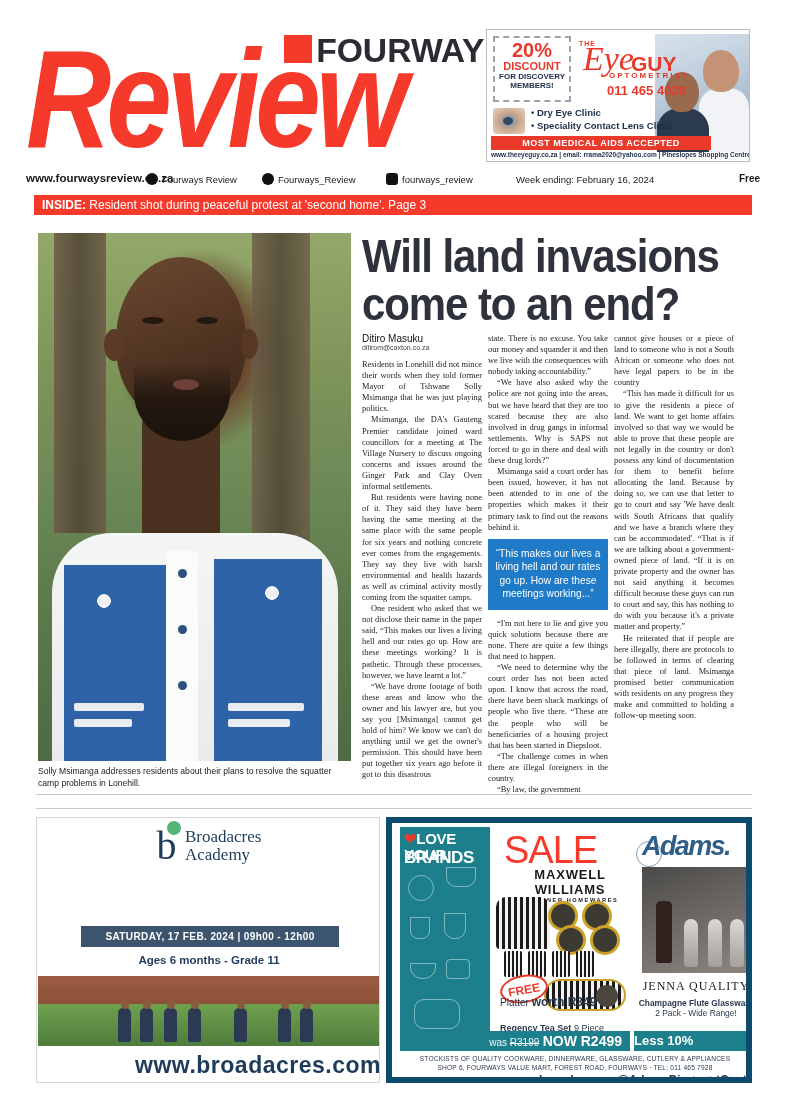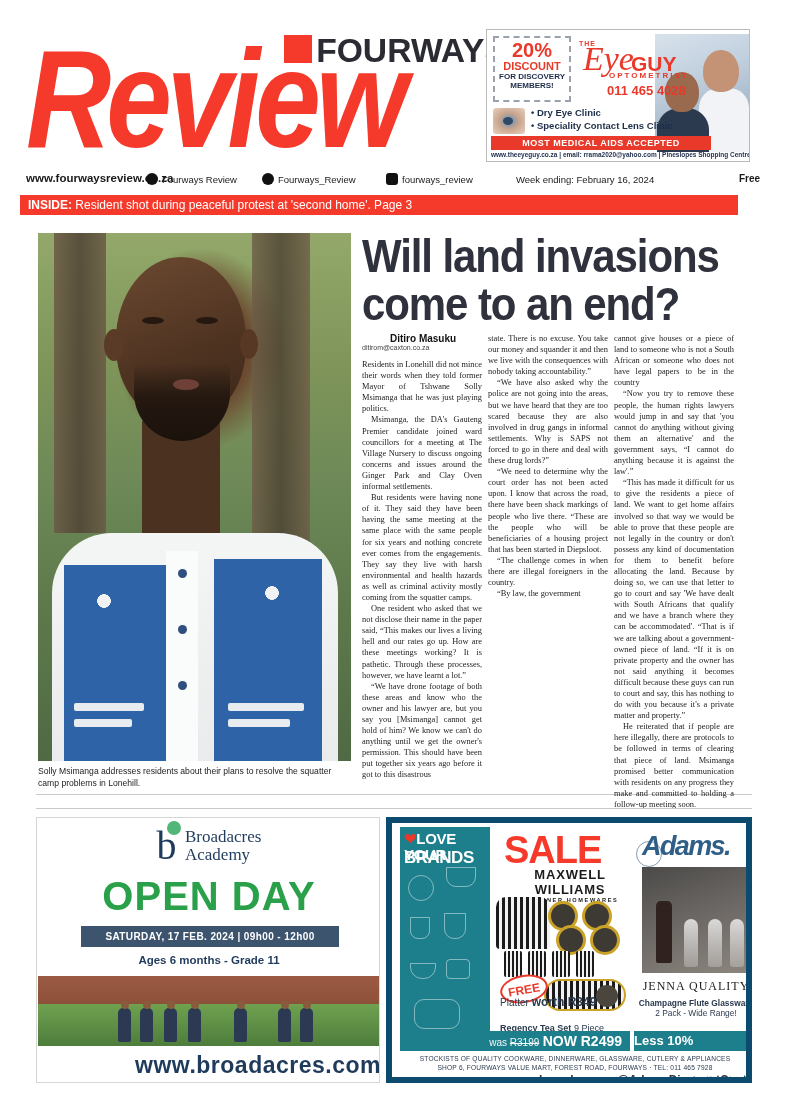--- a/index.html
+++ b/index.html
@@ -105,21 +105,21 @@
   .sb-url { position: absolute; left: 26px; top: 4px; font-size: 11.5px; font-weight: bold; color: #1a1a1a; }
   .sb-item { position: absolute; top: 5px; display: flex; align-items: center; gap: 4px; }
   .sb-item .ico { width: 12px; height: 12px; border-radius: 50%; background: #111; display: inline-block; position: relative; flex: none; }
   .sb-item .ico.ig { border-radius: 3px; }
   .sb-item .lbl { font-size: 9.5px; color: #1a1a1a; }
   .sb-date { position: absolute; left: 516px; top: 6px; font-size: 9.5px; color: #1a1a1a; }
   .sb-free { position: absolute; right: 26px; top: 5px; font-size: 10px; font-weight: bold; color: #1a1a1a; }
 
   
   .inside {
-    position: absolute; left: 20px; top: 195px; width: 718px; height: 20px;
+    position: absolute; left: 34px; top: 195px; width: 718px; height: 20px;
     background: #f5392a; color: #ffffff;
     font-size: 12px; line-height: 20px; padding-left: 8px; white-space: nowrap;
   }
   .inside b { font-weight: bold; }
 
   
   .photo {
     position: absolute; left: 38px; top: 233px; width: 313px; height: 528px;
     background:
       radial-gradient(ellipse 120px 140px at 52% 22%, #7a5438 0%, #6b4830 40%, rgba(107,72,48,0) 72%),
@@ -178,21 +178,21 @@
     color: #2f323c; letter-spacing: -1.1px;
     transform: scaleY(1.12); transform-origin: left top;
   }
 
   
   .cols { position: absolute; left: 362px; top: 333px; width: 392px; height: 468px; }
   .col { position: absolute; top: 0; width: 120px; }
   .col1 { left: 0; }
   .col2 { left: 126px; }
   .col3 { left: 252px; }
-  .byline-name { font-size: 10px; font-weight: bold; color: #111; font-family: "Liberation Sans", sans-serif; margin-left: 28px; }
+  .byline-name { font-size: 10px; font-weight: normal; color: #111; font-family: "Liberation Sans", sans-serif; }
   .byline-mail { font-size: 7px; color: #444; margin-bottom: 8px; }
   .body-txt {
     font-family: "Liberation Serif", serif;
     font-size: 8.4px; line-height: 11.1px; color: #1b1b1b;
     text-align: justify; hyphens: auto;
   }
   .body-txt p { margin: 0; text-indent: 9px; }
   .body-txt p.noind { text-indent: 0; }
   .pullquote {
     background: #1f7ac8; color: #ffffff;
@@ -255,21 +255,21 @@
   
   .adams {
     position: absolute; left: 386px; top: 817px; width: 366px; height: 266px;
     background: #ffffff; border: 6px solid #0c4a6e; overflow: hidden;
   }
   .ad-teal { position: absolute; left: 8px; top: 4px; width: 90px; height: 220px; background: #1d7f8c; }
   .ad-love { position: absolute; left: 12px; top: 8px; width: 84px; font-size: 15px; font-weight: bold; color: #fff; line-height: 16px; letter-spacing: -0.3px; }
   .ad-love .heart { color: #e8392b; }
   .ad-brands { position: absolute; left: 12px; top: 25px; font-size: 17px; font-weight: bold; color: #fff; letter-spacing: -0.5px; }
   .ad-outline { position: absolute; border: 1.2px solid rgba(255,255,255,.45); }
-  .ad-sale { position: absolute; left: 112px; top: 6px; font-size: 38px; font-weight: bold; color: #f5392a; letter-spacing: -1px; }
+  .ad-sale { position: absolute; left: 112px; top: 6px; font-size: 38px; font-weight: normal; color: #f5392a; letter-spacing: -1px; }
   .ad-adams {
     position: absolute; left: 250px; top: 8px; font-size: 27px; font-weight: bold;
     color: #2f5f86; letter-spacing: -1.6px; font-style: italic;
   }
   .ad-stamp {
     position: absolute; left: 244px; top: 18px; width: 26px; height: 26px;
     border: 1.2px solid #2f5f86; border-radius: 50%; opacity: .6;
   }
   .ad-mw { position: absolute; left: 118px; top: 44px; width: 120px; text-align: center; }
   .ad-mw .mw1 { font-size: 13px; font-weight: bold; color: #1b1b1b; letter-spacing: .8px; }
@@ -423,49 +423,50 @@
         <p>But residents were having none of it. They said they have been having the same meeting at the same place with the same people for six years and nothing concrete ever comes from the engagements. They say they live with harsh environmental and health hazards as well as criminal activity mostly coming from the squatter camps.</p>
         <p>One resident who asked that we not disclose their name in the paper said, “This makes our lives a living hell and our rates go up. How are these meetings working? It is pathetic. Through these processes, however, we have learnt a lot.”</p>
         <p>“We have drone footage of both these areas and know who the owner and his lawyer are, but you say you [Msimanga] cannot get hold of him? We know we can't do anything until we get the owner's permission. This should have been put together six years ago before it got to this disastrous</p>
       </div>
     </div>
 
     <div class="col col2">
       <div class="body-txt">
         <p class="noind">state. There is no excuse. You take our money and squander it and then we live with the consequences with nobody taking accountability.”</p>
         <p>“We have also asked why the police are not going into the areas, but we have heard that they are too scared because they are also involved in drug gangs in informal settlements. Why is SAPS not forced to go in there and deal with these drug lords?”</p>
-      </div>
+        <p>Msimanga said a court order has been issued, however, it has not been attended to in one of the properties which makes it their primary task to find out the reasons behind it.</p>
+      </div>
+      <div class="pullquote">“This makes our lives a living hell and our rates go up. How are these meetings working...”</div>
       <div class="body-txt">
+        <p>“I'm not here to lie and give you quick solutions because there are none. There are quite a few things that need to happen.</p>
         <p>“We need to determine why the court order has not been acted upon. I know that across the road, there have been shack markings of people who live there. “These are the people who will be beneficiaries of a housing project that has been started in Diepsloot.</p>
         <p>“The challenge comes in when there are illegal foreigners in the country.</p>
         <p>“By law, the government</p>
       </div>
     </div>
 
     <div class="col col3">
       <div class="body-txt">
         <p class="noind">cannot give houses or a piece of land to someone who is not a South African or someone who does not have legal papers to be in the country</p>
-        <p>“Now you try to remove these people, the human rights lawyers would jump in and say that 'you cannot do anything without giving them an alternative' and the government says, “I cannot do anything because it is against the law'.”</p>
         <p>“This has made it difficult for us to give the residents a piece of land. We want to get home affairs involved so that way we would be able to prove that these people are not legally in the country or don't possess any kind of documentation for them to benefit before allocating the land. Because by doing so, we can use that letter to go to court and say 'We have dealt with South Africans that qualify and we have a branch where they can be accommodated'. “That is if we are talking about a government-owned piece of land. “If it is on private property and the owner has not said anything it becomes difficult because these guys can run to court and say, this has nothing to do with you because it's a private matter and property.”</p>
         <p>He reiterated that if people are here illegally, there are protocols to be followed in terms of clearing that piece of land. Msimanga promised better communication with residents on any progress they make and committed to holding a follow-up meeting soon.</p>
       </div>
     </div>
   </div>
 
   <div class="ads-rule"></div>
 
   <div class="broadacres">
     <div class="ba-logo">
       <span class="ba-b">b</span>
       <span class="ba-name">
         <span class="l1">Broadacres</span>
         <span class="l2">Academy</span>
       </span>
     </div>
-    <div class="ba-openday">OPEN DAY</div>
     <div class="ba-datebar">SATURDAY, 17 FEB. 2024  |  09h00 - 12h00</div>
     <div class="ba-ages">Ages 6 months - Grade 11</div>
     <div class="ba-photo">
       <div class="ba-field"></div>
       <div class="ba-kid" style="left:80px"></div>
       <div class="ba-kid" style="left:102px"></div>
       <div class="ba-kid" style="left:126px"></div>
       <div class="ba-kid" style="left:150px"></div>
       <div class="ba-kid" style="left:196px"></div>
       <div class="ba-kid" style="left:240px"></div>

